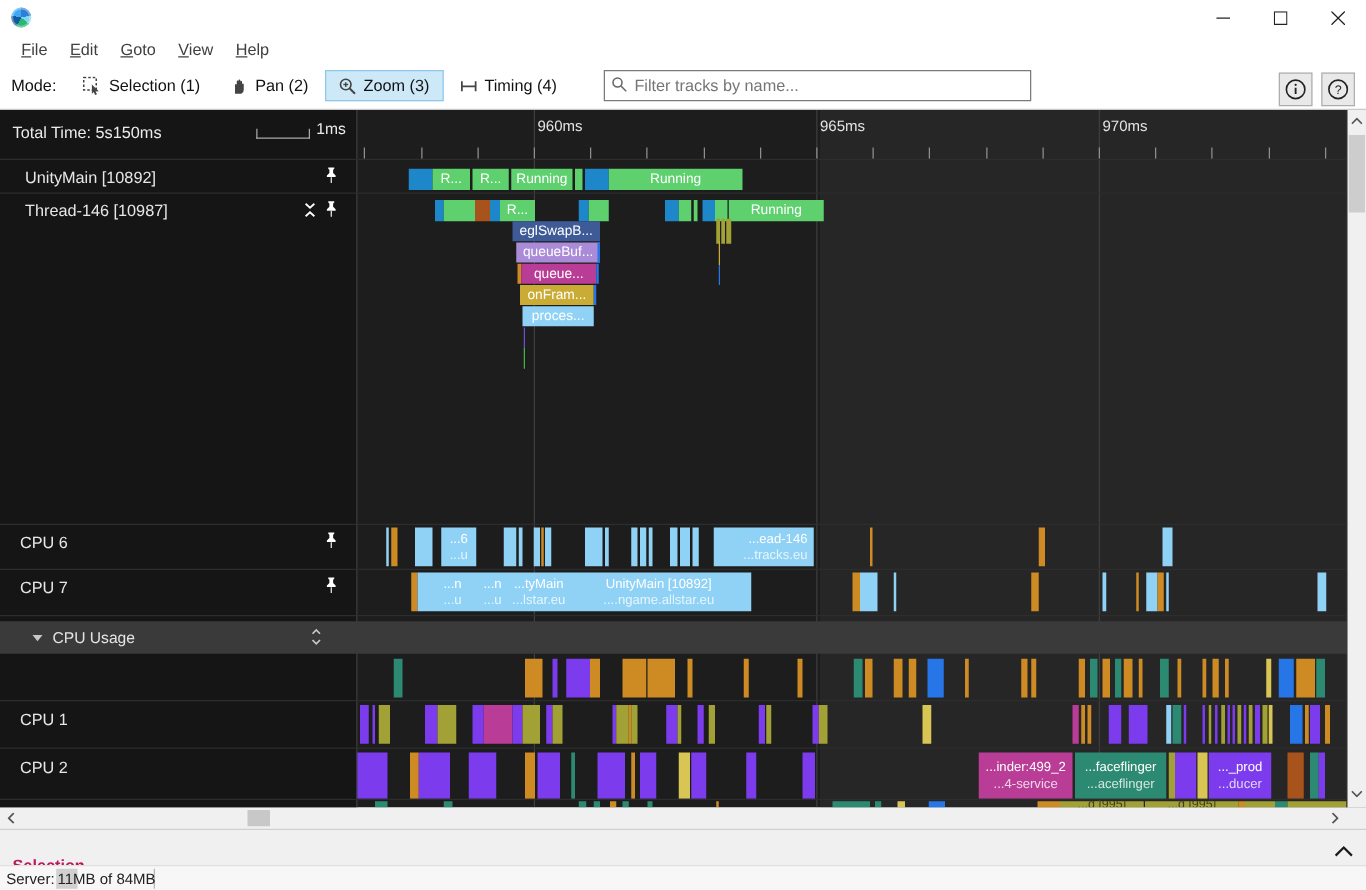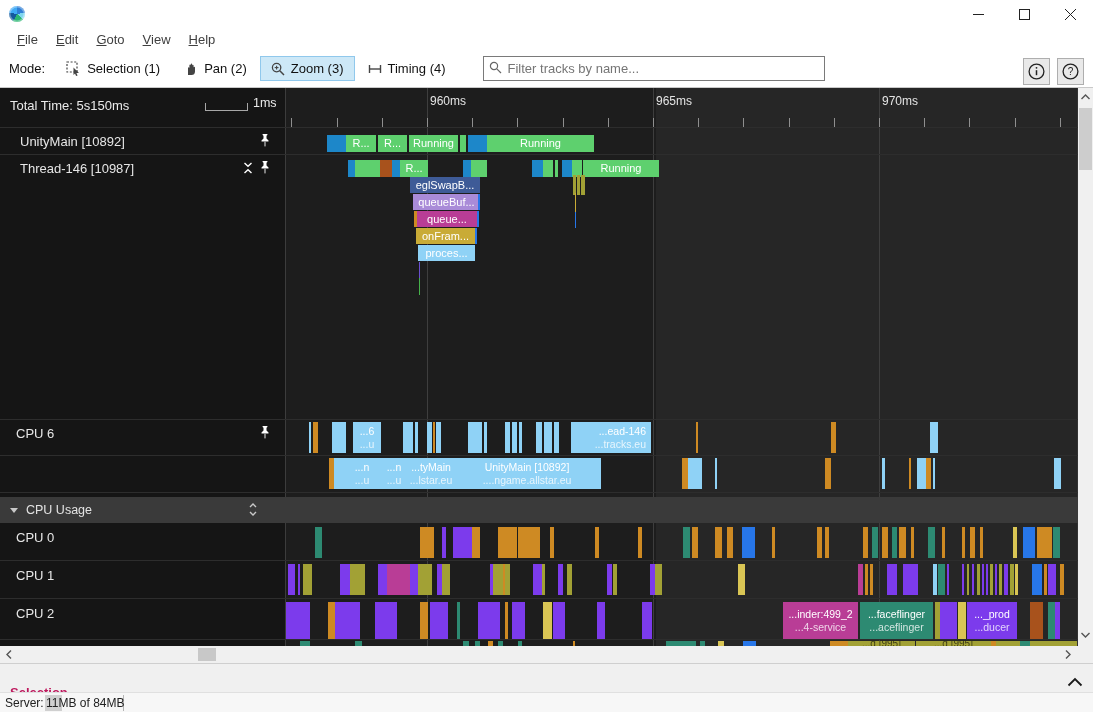--- a/index.html
+++ b/index.html
@@ -37,21 +37,21 @@
   .gridline { position:absolute; top:0; width:1px; height:558px; background:#3e3e3e; }
   .ruler-label { position:absolute; top:6px; font-size:12px; color:#e4e4e4; }
   .tick { position:absolute; top:30px; width:1px; height:9px; background:#8f8f8f; }
   .separator { position:absolute; left:0; width:1078px; height:1px; background:#2d2d2d; z-index:7; }
   .panel-header-text { position:absolute; left:10px; top:10px; font-size:13px; color:#eaeaea; }
   .scale-bracket { position:absolute; left:205px; top:15px; width:43px; height:8px; border-left:1px solid #a8a8a8; border-right:1px solid #a8a8a8; border-bottom:1px solid #a8a8a8; }
   .scale-label { position:absolute; left:253px; top:8px; font-size:12.5px; color:#eaeaea; }
   .track-row { position:absolute; left:0; width:285px; overflow:hidden; }
   .track-label { position:absolute; top:6px; font-size:13px; color:#e6e6e6; white-space:nowrap; }
   .row-icons { position:absolute; right:14px; top:5px; display:flex; gap:5px; align-items:center; }
-  .cpu-usage-header { position:absolute; left:0; top:409px; width:1078px; height:26px; background:#3a3a3a; z-index:8; display:flex; align-items:center; }
+  .cpu-usage-header { position:absolute; left:0; top:409px; width:1078px; height:26px; background:#3a3a3a; z-index:8; display:flex; align-items:center;padding-left:16px; }
   .cu-tri { width:0; height:0; border-left:4px solid transparent; border-right:4px solid transparent; border-top:5px solid #c8c8c8; margin-left:10px; margin-right:8px; }
   .cu-label { font-size:12.5px; color:#e3e3e3; }
   .cu-updown { position:absolute; left:247px; top:4px; }
 
   .span { position:absolute; overflow:hidden; white-space:nowrap; color:#fff; font-size:11px; text-align:center; }
   .span.two { display:flex; flex-direction:column; justify-content:center; font-size:10.5px; line-height:13px; }
   .span.two .l2 { opacity:.78; }
   .span.ar { text-align:right; padding-right:5px; }
   .span.dk { color:rgba(0,0,0,.62); font-size:10px; line-height:10px; }
   .ovl { position:absolute; transform:translateX(-50%); text-align:center; font-size:10.5px; line-height:13px; color:#fff; padding-top:2px; }
@@ -447,22 +447,28 @@
       </div>
       <div class="track-row" style="top: 332px; height: 36px;">
         <div class="track-label" style="left: 16px;">CPU 6</div>
         <div class="row-icons">
           <span><svg width="12" height="15" viewBox="0 0 12 15">
               <path d="M3.6,1 h4.8 v0.9 l-0.9,0.9 v2.6 l2,2 v1.2 H2.5 V7.4 l2-2 V2.8 l-0.9-0.9 z" fill="#fff"></path>
               <rect x="5.55" y="8.8" width="0.9" height="4.6" fill="#fff"></rect>
             </svg></span>
         </div>
       </div>
-      <div class="track-row" style="top: 436px; height: 36px;">
-        <div class="track-label" style="left: 16px;">CPU 0</div>
+      <div class="track-row" style="top: 368px; height: 36px;">
+        <div class="track-label" style="left: 16px;">CPU 7</div>
+        <div class="row-icons">
+          <span><svg width="12" height="15" viewBox="0 0 12 15">
+              <path d="M3.6,1 h4.8 v0.9 l-0.9,0.9 v2.6 l2,2 v1.2 H2.5 V7.4 l2-2 V2.8 l-0.9-0.9 z" fill="#fff"></path>
+              <rect x="5.55" y="8.8" width="0.9" height="4.6" fill="#fff"></rect>
+            </svg></span>
+        </div>
       </div>
       <div class="track-row" style="top: 474px; height: 36px; padding-left: 28px;">
         <div class="track-label" style="left: 16px;">CPU 1</div>
       </div>
       <div class="track-row" style="top: 512px; height: 38px;">
         <div class="track-label" style="left: 16px;">CPU 2</div>
       </div>
       <div class="track-row" style="top: 552px; height: 6px;"></div>
     </div>
   <div class="cpu-usage-header">

